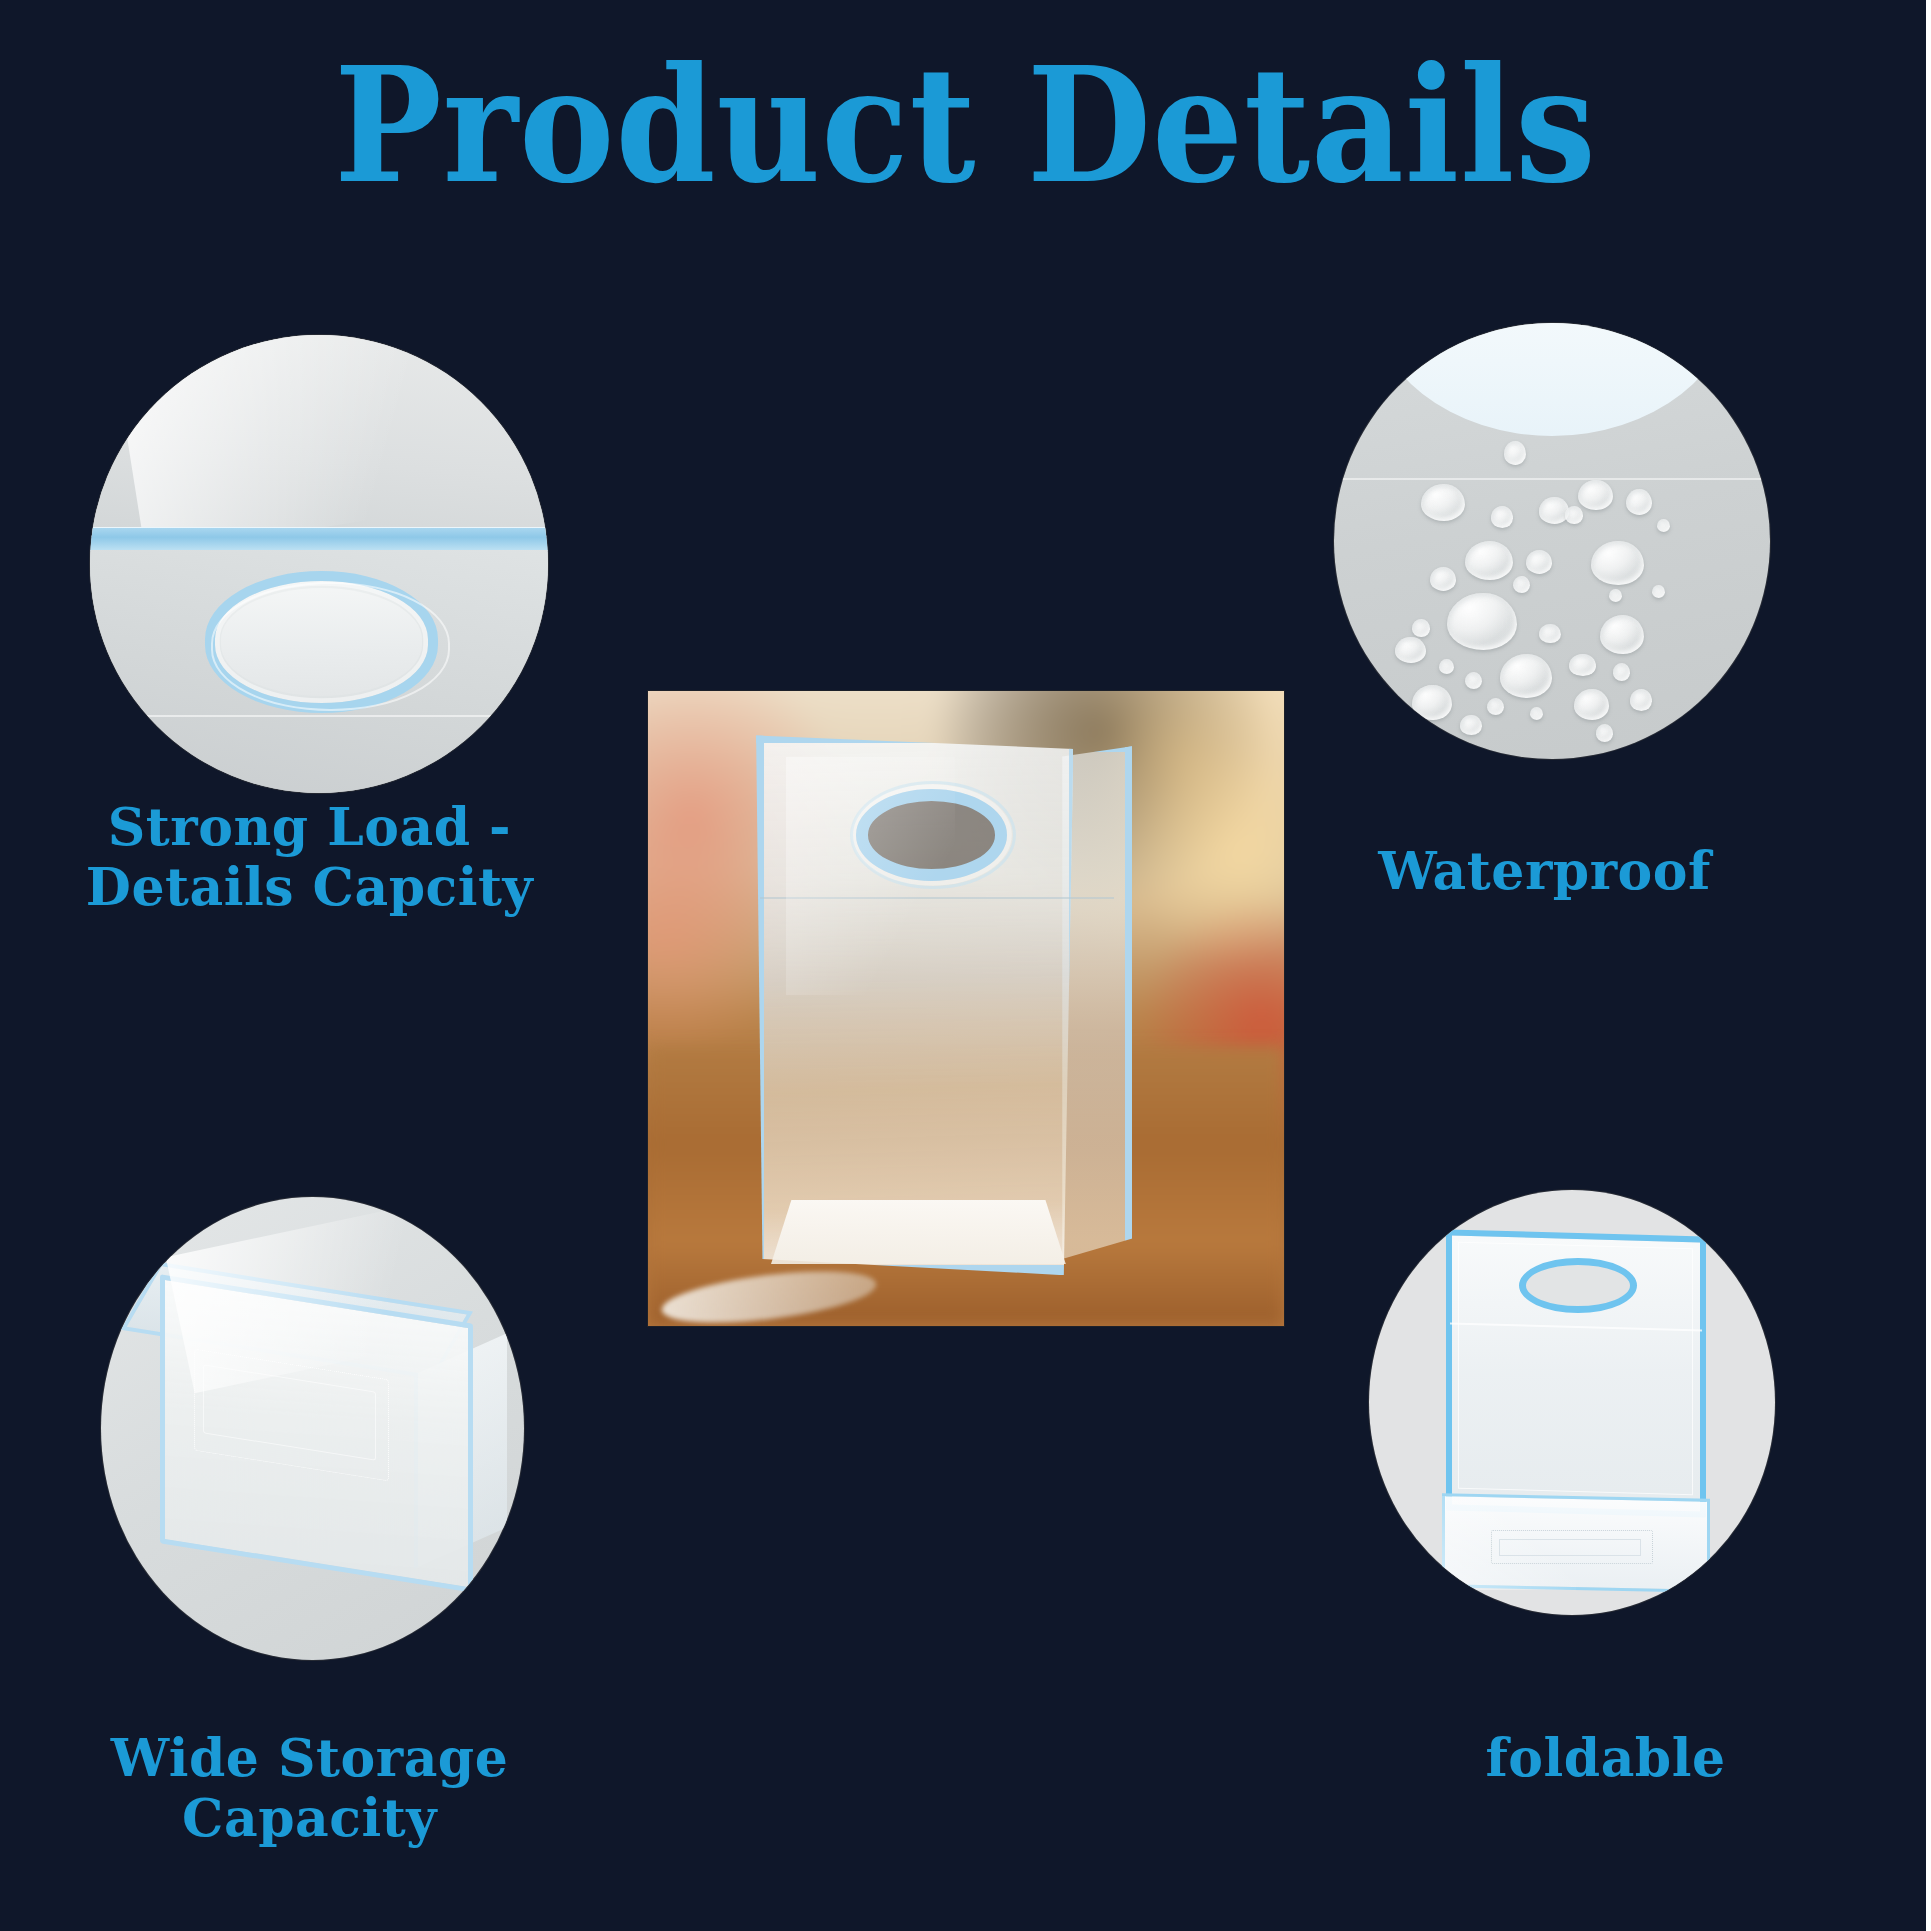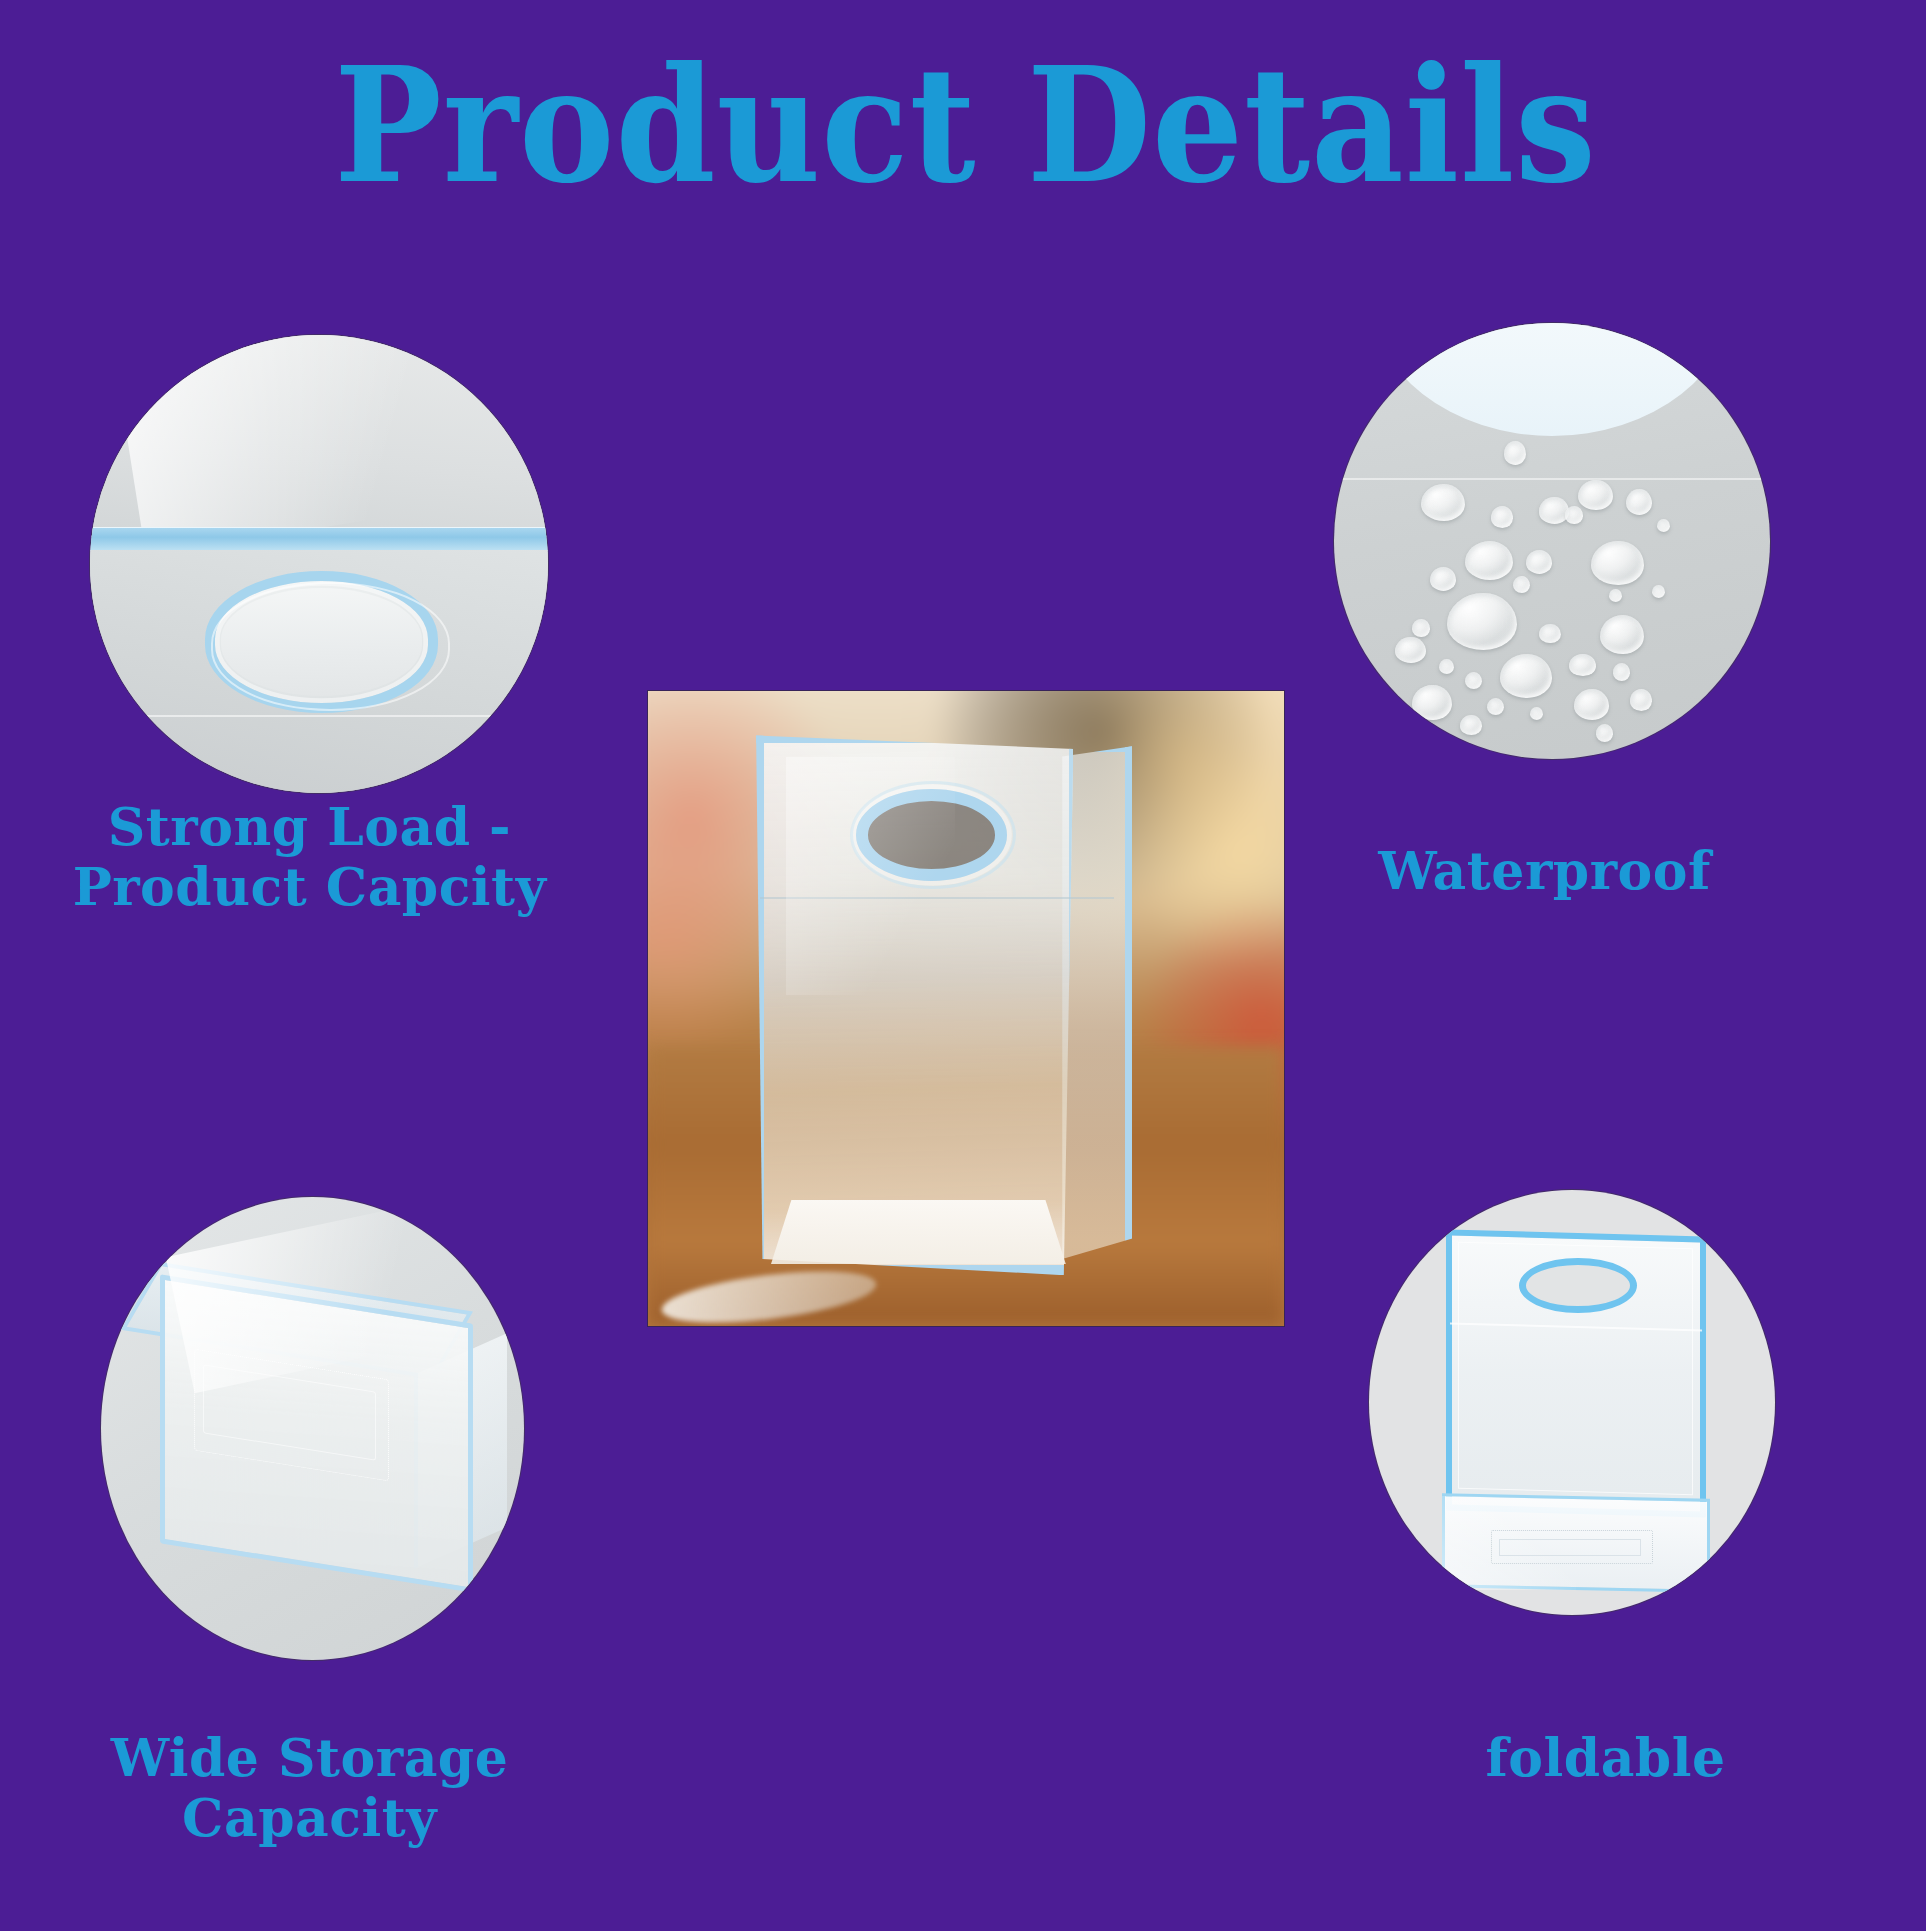--- a/index.html
+++ b/index.html
@@ -5,21 +5,21 @@
   * { margin:0; padding:0; box-sizing:border-box; }
   html, body {
     width:1931px; height:1931px;
     background:#ffffff;
     font-family:"Liberation Serif", serif;
     overflow:hidden;
   }
   #page {
     position:relative;
     width:1926px; height:1931px;
-    background:#4c1d95;
+    background:#0f172a;
   }
 
   
   #page-title {
     position:absolute;
     left:0; top:46px;
     width:1931px;
     text-align:center;
     font-family:"DejaVu Serif", serif;
     font-weight:bold;
@@ -331,21 +331,21 @@
       <div id="c1-trim"></div>
       <div id="c1-lowerpanel"></div>
       <div id="c1-handle">
         <div id="c1-handle-inner"></div>
       </div>
       <div id="c1-handle-ring"></div>
       <div id="c1-hline"></div>
     </div>
   </div>
   <div id="label-strong-load" class="feature-label">Strong Load -
-Product Capcity</div>
+Details Capcity</div>
 
   <div id="circle-waterproof" class="feature-circle">
     <div class="circle-art">
       <div id="c2-bg"></div>
       <div id="c2-captrim"></div>
       <div id="c2-cap"></div>
       <div id="c2-seam"></div>
       <div class="drop" style="left:39%;top:27%;width:5%;height:5.5%;"></div>
       <div class="drop" style="left:20%;top:37%;width:10%;height:8.5%;"></div>
       <div class="drop" style="left:36%;top:42%;width:5%;height:5%;"></div>

